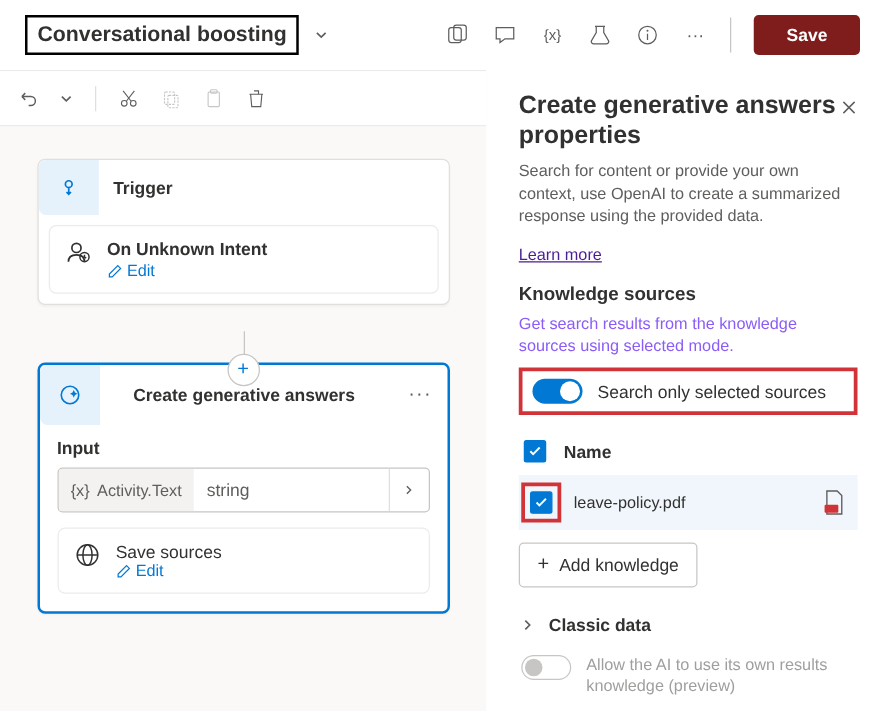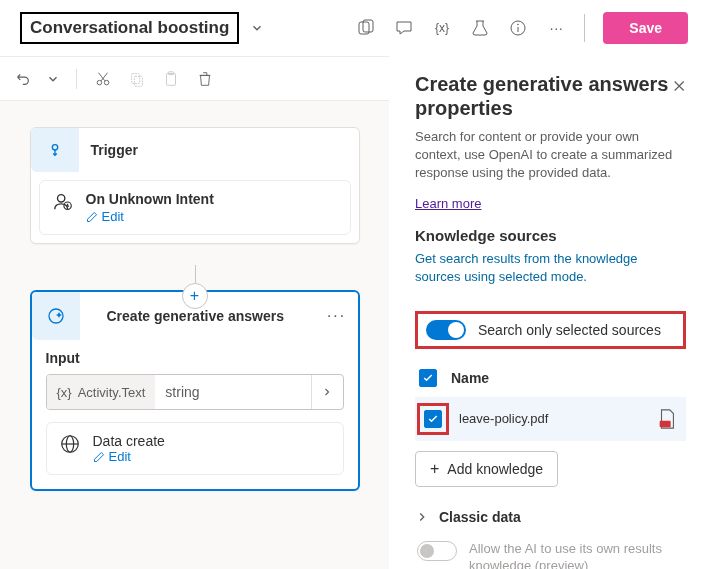--- a/index.html
+++ b/index.html
@@ -4,21 +4,21 @@
 <style>
   *{box-sizing:border-box;margin:0;padding:0}
   body{width:708px;height:569px;font-family:"Segoe UI",-apple-system,sans-serif;font-size:14px;color:#323130;background:#fff;overflow:hidden;position:relative}
   .top{height:56px;display:flex;align-items:center;padding:0 20px;justify-content:space-between}
   .top-left{display:flex;align-items:center;gap:11px}
   .title-box{border:2px solid #000;padding:4px 8px;font-weight:600;font-size:17px}
   .chev{width:14px;height:14px;color:#605e5c}
   .top-right{display:flex;align-items:center;gap:18px}
   .tb-icon{width:20px;height:20px;color:#605e5c;display:flex;align-items:center;justify-content:center}
   .sep{width:1px;height:28px;background:#c8c6c4}
-  .save{background:#ec4899;color:#fff;border:none;border-radius:4px;padding:8px 26px;font-size:14px;font-weight:600;cursor:pointer}
+  .save{background:#7f1d1d;color:#fff;border:none;border-radius:4px;padding:8px 26px;font-size:14px;font-weight:600;cursor:pointer}
   .split{display:flex;height:calc(100% - 56px)}
   .canvas{flex:0 0 389px;position:relative;background:#faf9f8;border-top:1px solid #edebe9}
   .util{height:44px;display:flex;align-items:center;gap:14px;padding:0 12px;background:#fff;border-bottom:1px solid #edebe9}
   .util-divider{width:1px;height:20px;background:#e1dfdd;margin:0 2px}
   .stage{position:relative;padding:26px 16px}
   .card{background:#fff;border:1px solid #e1dfdd;border-radius:6px;box-shadow:0 1px 2px rgba(0,0,0,0.04);margin:0 auto 20px;width:330px}
   .card-row{display:flex;align-items:center}
   .card-ico{width:48px;display:flex;align-items:center;justify-content:center;color:#0078d4}
   .card-ico.lt{background:#e5f1fb;border-radius:6px 0 0 6px;align-self:stretch}
   .trig-head{height:44px;display:flex;align-items:center;font-weight:600}
@@ -41,21 +41,21 @@
   .pill .seg2{flex:1;padding:0 10px;color:#605e5c}
   .pill .arrow{width:32px;display:flex;align-items:center;justify-content:center;color:#605e5c;border-left:1px solid #e1dfdd;height:100%}
   .ds{border:1px solid #edebe9;border-radius:6px;padding:10px 12px;display:flex;gap:12px;align-items:flex-start}
   .panel{flex:1;padding:16px 22px 0 26px;overflow:hidden;position:relative}
   .p-head{display:flex;justify-content:flex-end;align-items:flex-start;margin-bottom:8px}
   .p-title{font-size:20px;font-weight:600;line-height:1.2}
   .close{width:20px;height:20px;color:#605e5c;cursor:pointer;margin-top:4px}
   .p-desc{color:#605e5c;font-size:13px;line-height:1.4;margin-bottom:12px}
   .lm{color:#4c1d95;font-size:13px;text-decoration:underline;display:inline-block;margin-bottom:16px;cursor:pointer}
   .sec-h{font-weight:600;font-size:15px;margin-bottom:6px}
-  .sec-d{color:#0369a1;font-size:13px;margin-bottom:25px;line-height:1.4}
+  .sec-d{color:#8b5cf6;font-size:13px;margin-bottom:8px;line-height:1.4}
   .box-red{border:3px solid #d13438;padding:6px 8px;display:flex;align-items:center;gap:12px;margin-bottom:10px}
   .toggle{width:40px;height:20px;border-radius:10px;background:#0078d4;position:relative;flex:0 0 40px}
   .toggle:after{content:"";position:absolute;right:2px;top:2px;width:16px;height:16px;border-radius:50%;background:#fff}
   .row-cb{display:flex;align-items:center;gap:14px;padding:10px 4px}
   .cb{width:18px;height:18px;border:1px solid #605e5c;border-radius:2px;display:flex;align-items:center;justify-content:center;background:#fff;flex:0 0 18px}
   .cb.on{background:#0078d4;border-color:#0078d4;color:#fff}
   .cb svg{width:12px;height:12px}
   .file-row{display:flex;align-items:center;padding:6px 8px 6px 2px;background:#f0f6fb;gap:10px}
   .file-row .red-cb{border:3px solid #d13438;padding:4px}
   .file-row .nm{flex:1;font-size:13px}
@@ -213,21 +213,21 @@
                 </svg>
               </div>
           </div>
           <div class="ds">
             <svg width="22" height="22" viewBox="0 0 24 24">
                 <circle cx="12" cy="12" r="9" fill="none" stroke="#323130" stroke-width="1.3"></circle>
                 <ellipse cx="12" cy="12" rx="4" ry="9" fill="none" stroke="#323130" stroke-width="1.3"></ellipse>
                 <line x1="3" y1="12" x2="21" y2="12" stroke="#323130" stroke-width="1.3"></line>
               </svg>
             <div class="txt">
-              <div class="t1">Data create</div>
+              <div class="t1">Save sources</div>
               <div class="edit">
                   <svg width="12" height="12" viewBox="0 0 16 16">
                     <path d="M11 2l3 3-9 9H2v-3z" fill="none" stroke="#0078d4" stroke-width="1.3"></path>
                   </svg>
                   <span>Edit</span>
                 </div>
             </div>
           </div>
         </div>
       </div>

